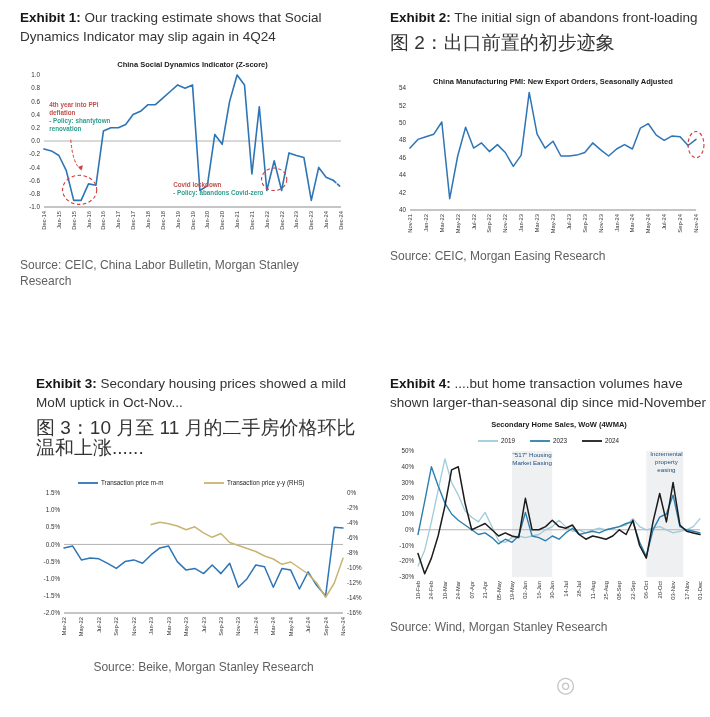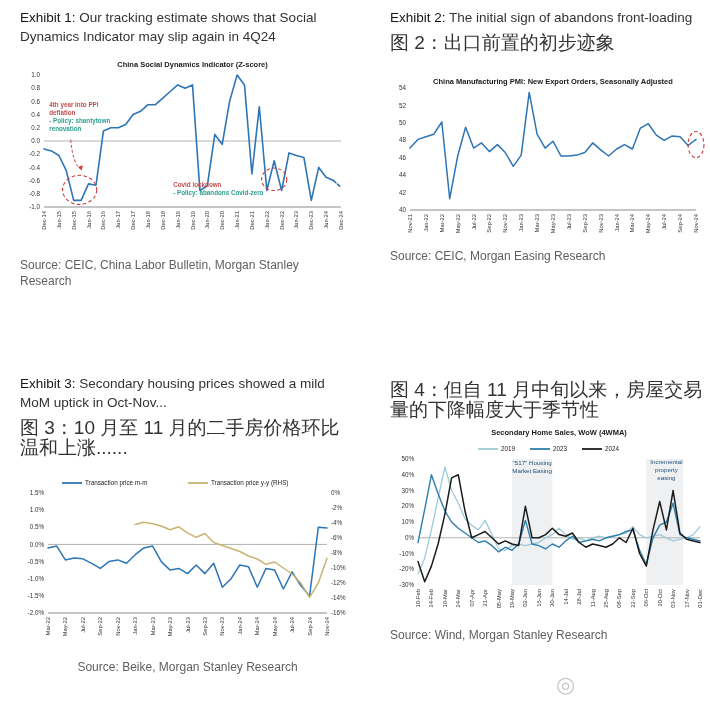--- a/index.html
+++ b/index.html
@@ -1,24 +1,24 @@
 <!DOCTYPE html>
 <html><head>
 <meta charset="utf-8">
 <style>
   html,body{margin:0;padding:0;background:#fff;}
   .page{position:relative;width:710px;height:717px;background:#ffffff;overflow:hidden;
         font-family:"Liberation Sans",sans-serif;color:#2b2b2b;}
   .exh{position:absolute;}
   #ex1{left:20px;top:8px;width:332px;}
   #ex2{left:390px;top:8px;width:320px;}
-  #ex3{left:20px;top:374px;width:335px;}
+  #ex3{left:36px;top:374px;width:335px;}
   #ex4{left:390px;top:374px;width:320px;}
   .exh-title{font-size:13.5px;line-height:19px;color:#333;}
-  .exh-title .bold{font-weight:normal;color:#161616;}
+  .exh-title .bold{font-weight:bold;color:#161616;}
   .exh-cn{font-size:19px;line-height:20px;color:#333;margin-top:6px;}
   .chart{display:block;}
   #chart0{margin-top:11px;}
   #chart1{margin-top:21px;}
   #chart2{margin-top:17px;}
   #chart3{margin-top:5px;}
   .source{font-size:12px;line-height:16px;color:#5f5f5f;}
   #ex1 .source{margin-top:20px;}
   #ex2 .source{margin-top:6px;}
   #ex3 .source{margin-top:12px;text-align:center;}
@@ -175,21 +175,23 @@
         <polyline points="115.2,49.5 123.9,47.3 132.6,48.8 141.3,51.0 150.1,54.8 158.8,51.8 167.5,57.8 176.2,62.3 184.9,58.5 193.7,67.5 202.4,70.5 211.1,73.5 219.8,76.5 228.5,81.0 237.3,84.0 246.0,89.3 254.7,87.0 263.4,93.0 272.1,99.0 280.8,108.0 289.6,122.3 298.3,108.0 307.0,83.3" fill="none" stroke="#c9b472" stroke-width="1.5" stroke-linejoin="round" stroke-linecap="round"></polyline>
         <line x1="42" x2="62" y1="8" y2="8" stroke="#2e75b6" stroke-width="1.8"></line>
         <text x="65" y="10.3" font-size="6.3" fill="#222">Transaction price m-m</text>
         <line x1="168" x2="188" y1="8" y2="8" stroke="#c9b472" stroke-width="1.8"></line>
         <text x="191" y="10.3" font-size="6.3" fill="#222">Transaction price y-y (RHS)</text>
       </svg>
     <div class="source">Source: Beike, Morgan Stanley Research</div>
   </div>
 
   <div class="exh" id="ex4">
-    <div class="exh-cn">图 4：但自 11 月中旬以来，房屋交易量的下降幅度大于季节性</div>
+    <div class="exh-title">
+      <span class="bold">Exhibit 4:</span><span> ....but home transaction volumes have shown larger-than-seasonal dip since mid-November</span>
+    </div>
     <svg class="chart" id="chart3" width="320" height="196" viewBox="0 0 320 196">
         <rect x="122" y="34" width="40.28571428571428" height="126" fill="#eef0f2"></rect>
         <rect x="256.2857142857143" y="34" width="36.928571428571445" height="126" fill="#eef0f2"></rect>
         <line x1="28" x2="310" y1="112.75" y2="112.75" stroke="#b3b3b3" stroke-width="1"></line>
         <text x="169" y="10" text-anchor="middle" font-size="7.5" font-weight="bold" fill="#1a1a1a">Secondary Home Sales, WoW (4WMA)</text>
         <text x="24" y="36.2" text-anchor="end" font-size="6.3" fill="#333">50%</text>
         <text x="24" y="51.95" text-anchor="end" font-size="6.3" fill="#333">40%</text>
         <text x="24" y="67.7" text-anchor="end" font-size="6.3" fill="#333">30%</text>
         <text x="24" y="83.45" text-anchor="end" font-size="6.3" fill="#333">20%</text>
         <text x="24" y="99.2" text-anchor="end" font-size="6.3" fill="#333">10%</text>

